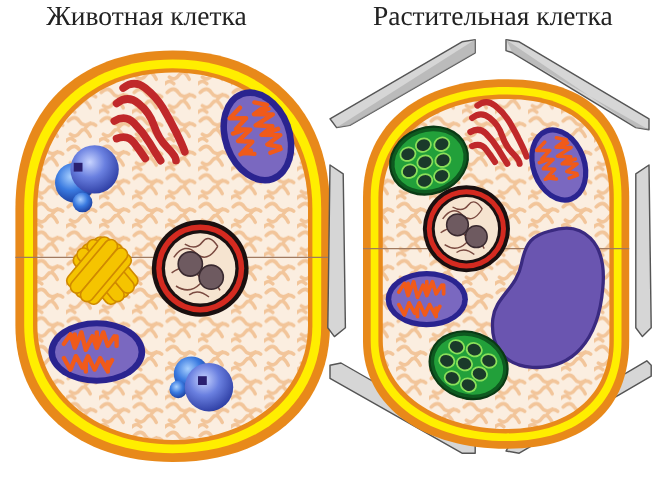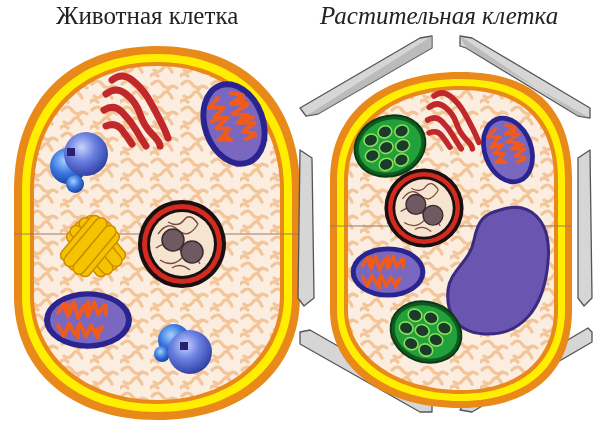--- a/index.html
+++ b/index.html
@@ -1,19 +1,19 @@
 <!DOCTYPE html>
 <html><head>
   <meta charset="utf-8">
   <style>
     html, body { margin: 0; padding: 0; background: #ffffff; }
     body { width: 600px; height: 435px; position: relative; overflow: hidden; font-family: "Liberation Serif", "DejaVu Serif", serif; }
     .title { position: absolute; top: 2px; font-size: 25px; color: #222; white-space: nowrap; }
-    #title-animal { left: 56px; }
-    #title-plant { left: 320px; font-style: italic; }
+    #title-animal { left: 42px; }
+    #title-plant { left: 339px; }
     svg.scene { position: absolute; left: 0; top: 0; }
   </style>
 </head>
 <body>
 
 <div class="title" id="title-animal">Животная клетка</div>
 <div class="title" id="title-plant">Растительная клетка</div>
 
 <svg class="scene" width="600" height="435" viewBox="0 0 600 435" xmlns="http://www.w3.org/2000/svg">
   <defs>

